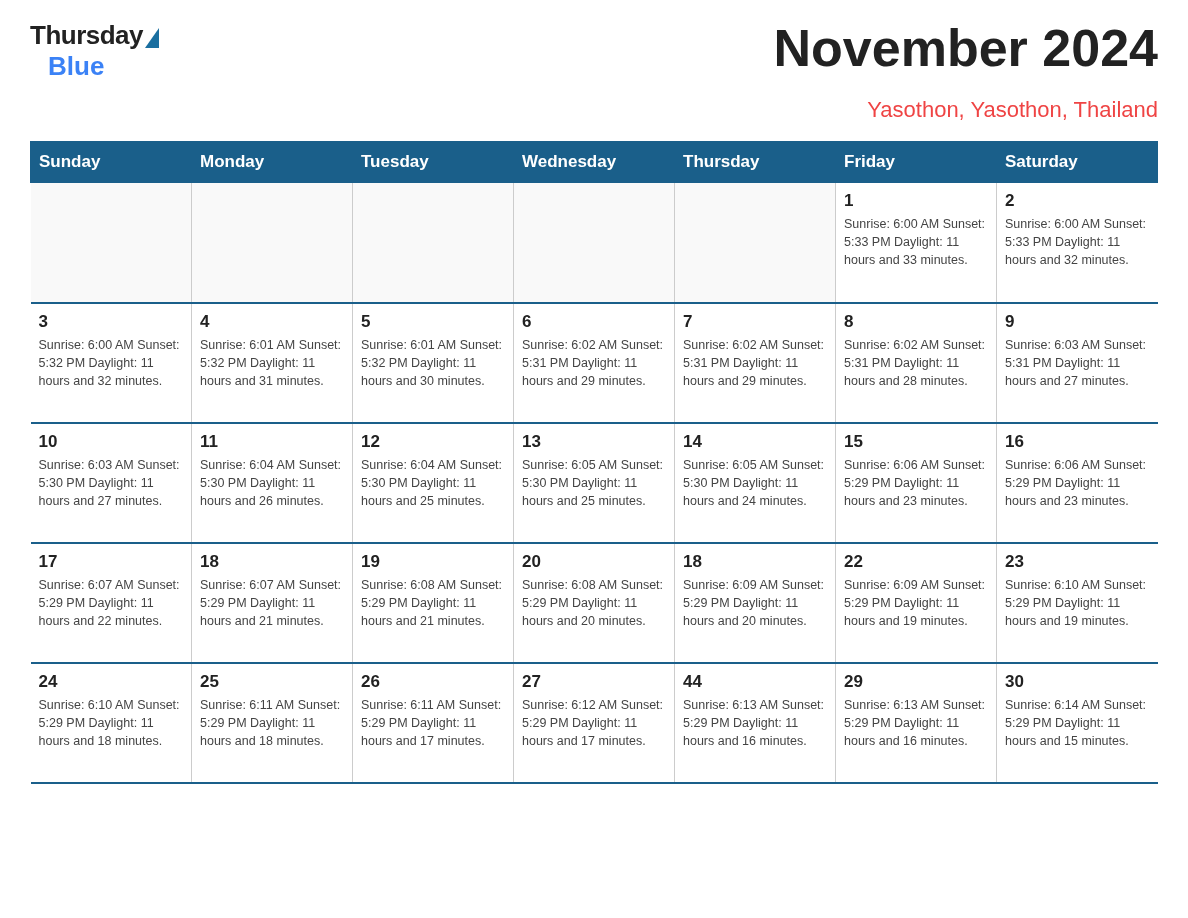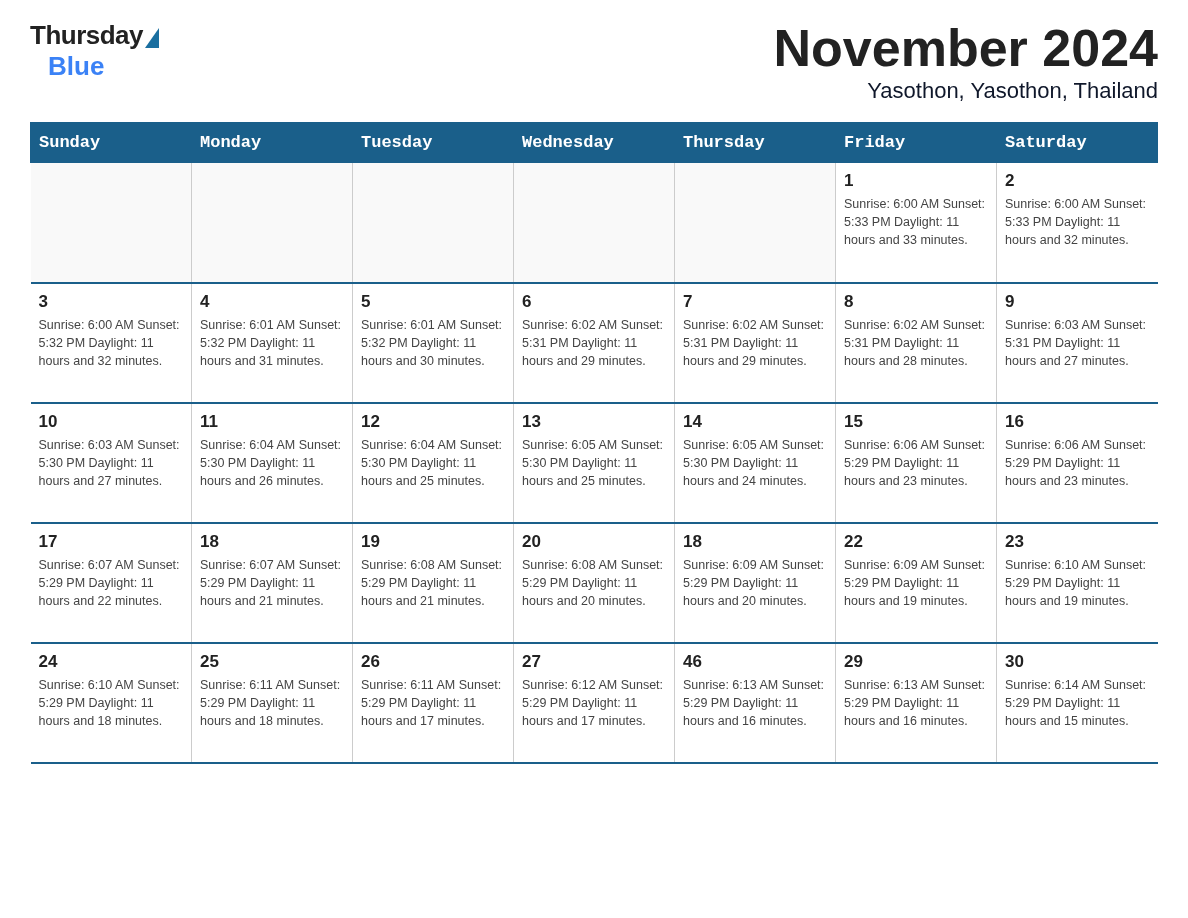--- a/index.html
+++ b/index.html
@@ -50,37 +50,36 @@
       text-align: right;
     }
     .calendar-title {
       font-size: 52px;
       font-weight: bold;
       color: #222;
       line-height: 1.1;
     }
     .calendar-subtitle {
       font-size: 22px;
-      color: #0f172a;
-      margin-top: 1px;
+      color: #ef4444;
+      margin-top: 20px;
     }
     table {
       width: 100%;
       border-collapse: collapse;
       table-layout: fixed;
     }
     thead tr th {
       background-color: #1a5f8a;
       color: #fff;
       font-size: 17px;
       font-weight: bold;
       padding: 10px 8px;
       text-align: left;
       border: 1px solid #1a5f8a;
-      font-family: Liberation Mono, monospace;
     }
     tbody tr {
       border-bottom: 2px solid #1a5f8a;
     }
     tbody tr td {
       vertical-align: top;
       padding: 8px 8px 10px 8px;
       font-size: 13px;
       color: #333;
       border-right: 1px solid #ccc;
@@ -306,21 +305,21 @@
 Sunset: 5:29 PM
 Daylight: 11 hours and 17 minutes.</div>
         </td>
         <td>
           <span class="day-num">27</span>
           <div class="day-info">Sunrise: 6:12 AM
 Sunset: 5:29 PM
 Daylight: 11 hours and 17 minutes.</div>
         </td>
         <td>
-          <span class="day-num">46</span>
+          <span class="day-num">44</span>
           <div class="day-info">Sunrise: 6:13 AM
 Sunset: 5:29 PM
 Daylight: 11 hours and 16 minutes.</div>
         </td>
         <td>
           <span class="day-num">29</span>
           <div class="day-info">Sunrise: 6:13 AM
 Sunset: 5:29 PM
 Daylight: 11 hours and 16 minutes.</div>
         </td>

